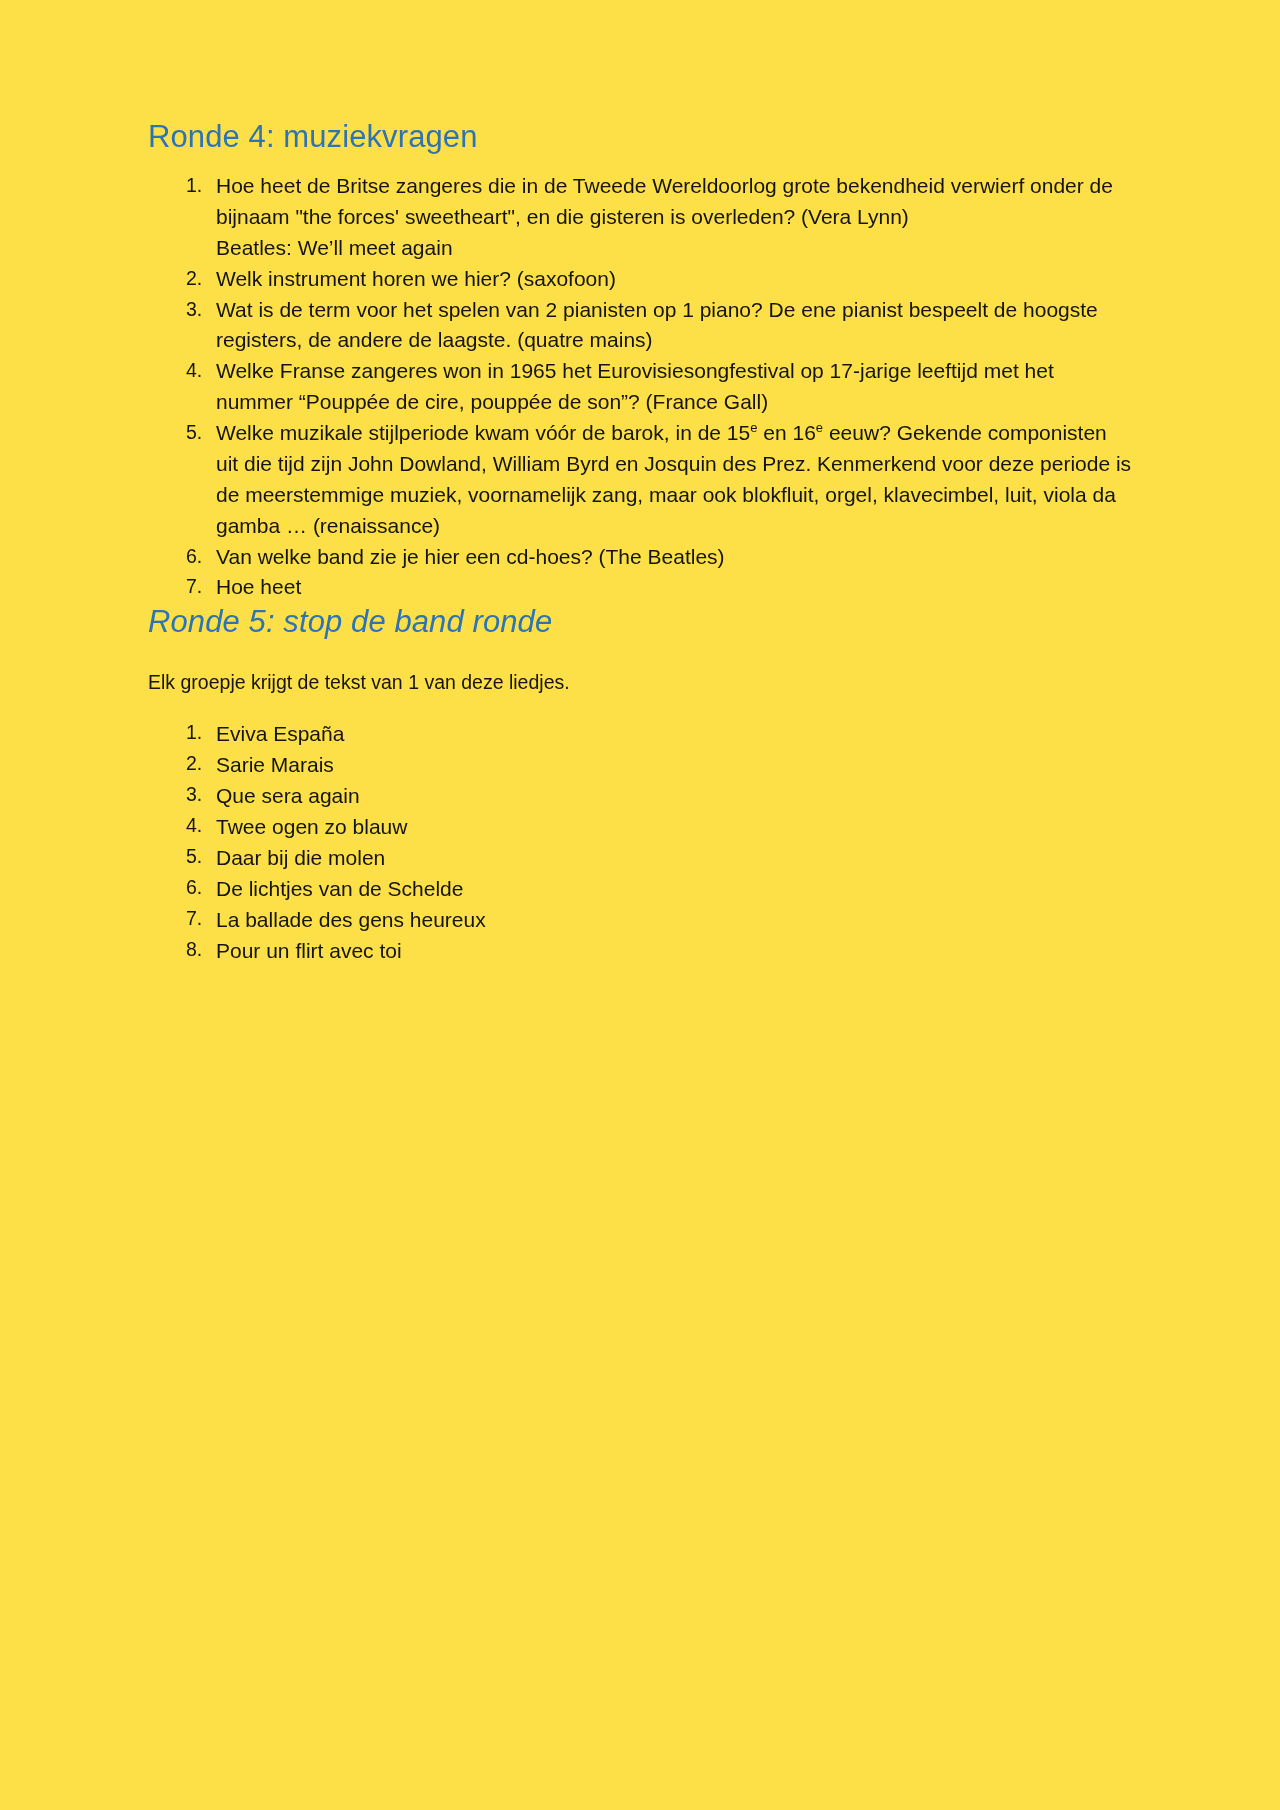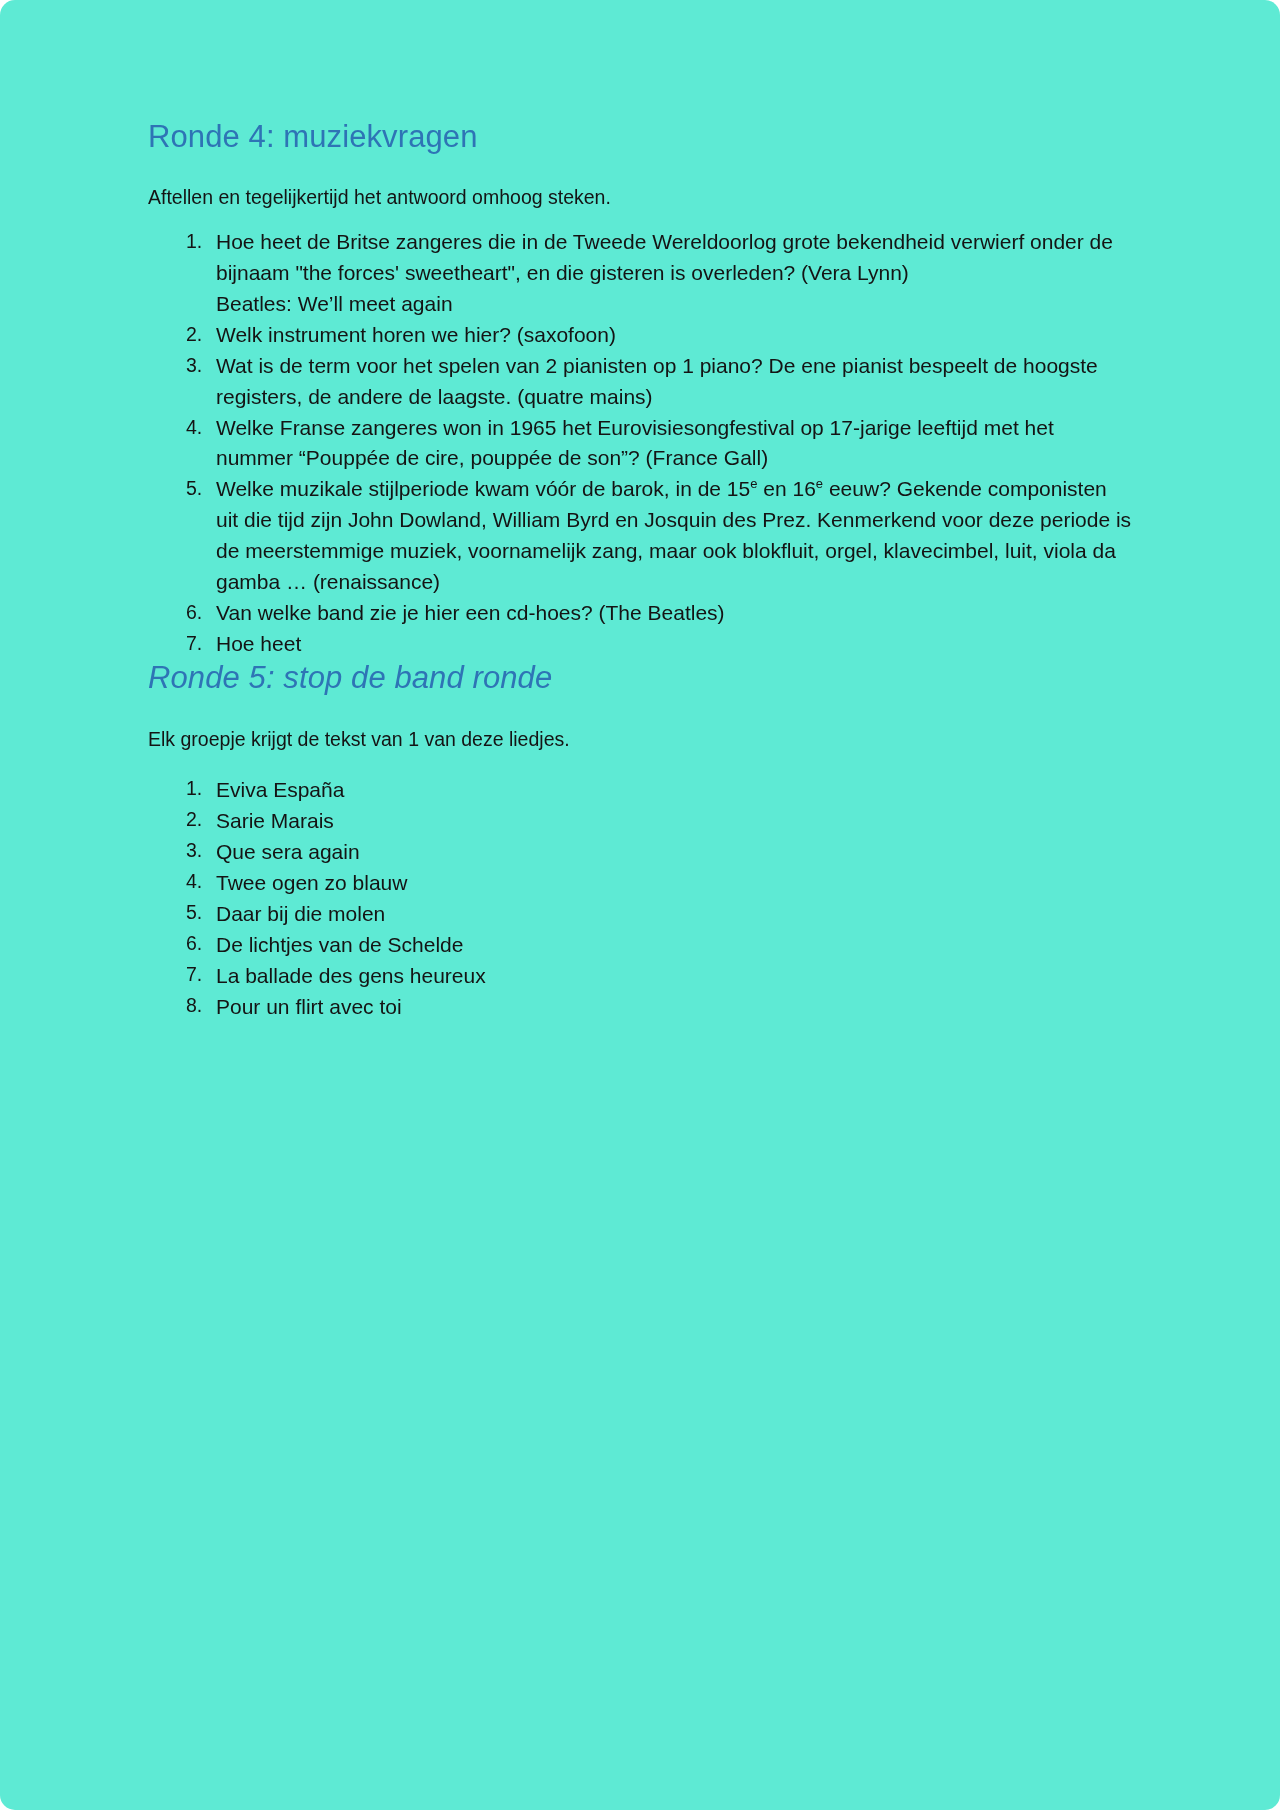--- a/index.html
+++ b/index.html
@@ -11,24 +11,23 @@
     width: 1280px;
     height: 1810px;
     font-family: "Liberation Sans", sans-serif;
     color: #1a1a1a;
     -webkit-font-smoothing: antialiased;
   }
   .page {
     position: relative;
     width: 1280px;
     height: 1810px;
-    background: #5eead4;
+    background: #fde047;
     box-sizing: border-box;
     padding: 118px 148px 120px 148px;
-    border-radius: 15px;
   }
   .doc-body {
     width: 985px;
   }
   h1.heading {
     font-family: "Liberation Sans", sans-serif;
     font-size: 31px;
     font-weight: 400;
     color: #2e74b5;
     letter-spacing: 0.1px;
@@ -91,21 +90,20 @@
   .qtext { display: inline; }
 </style>
 </head>
 <body>
 
 <div class="page">
   <div class="doc-body">
 
     <h1 class="heading">Ronde 4: muziekvragen</h1>
 
-    <p class="intro">Aftellen en tegelijkertijd het antwoord omhoog steken.</p>
 
     <ol class="qlist">
       <li>
         <span class="qtext">Hoe heet de Britse zangeres die in de Tweede Wereldoorlog grote bekendheid verwierf onder de bijnaam "the forces' sweetheart", en die gisteren is overleden? (Vera Lynn)</span>
         <span class="frag">Beatles: We’ll meet again</span>
       </li>
       <li>
         <span class="qtext">Welk instrument horen we hier? (saxofoon)</span>
       </li>
       <li>

